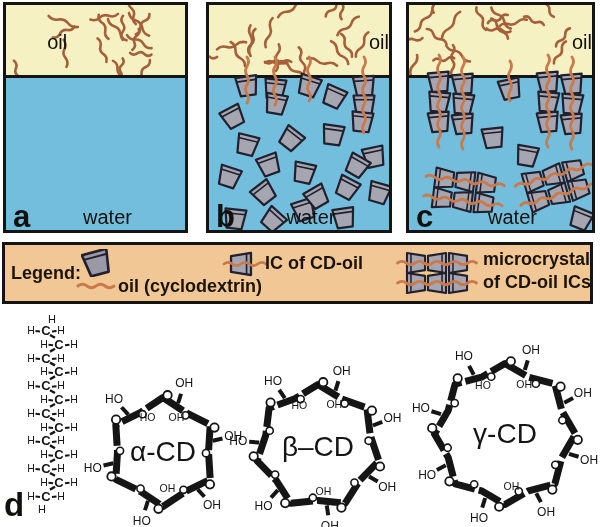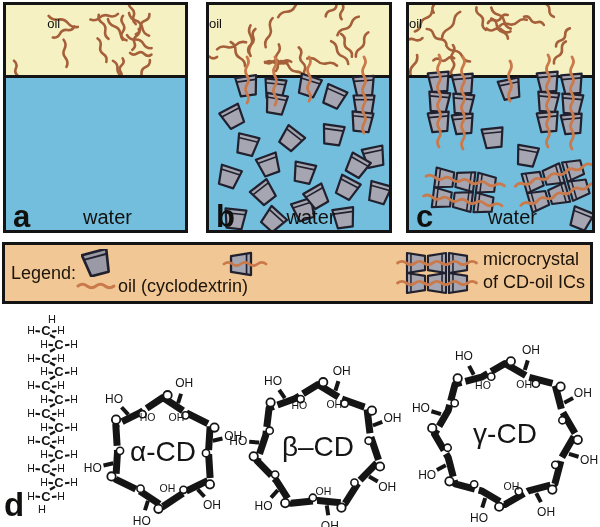--- a/index.html
+++ b/index.html
@@ -2,25 +2,25 @@
 <html><head>
 <meta charset="utf-8">
 <style>
   html,body{margin:0;padding:0;background:#fff;}
   body{font-family:"Liberation Sans","DejaVu Sans",sans-serif;}
   .fig{position:relative;width:600px;height:527px;background:#fff;overflow:hidden;}
   .panel{position:absolute;top:2px;height:225px;border:3px solid #141414;background:#74bedd;}
   .panel svg{position:absolute;left:0;top:0;}
   .oil-layer{position:absolute;left:0;top:0;width:100%;height:70px;border-bottom:3px solid #141414;background:#f6f1c3;}
   .lbl{position:absolute;color:#10100f;line-height:1;}
-  .oil-lbl{top:12px;left:0;right:0;text-align:left;font-size:13px;}
+  .oil-lbl{top:27px;left:0;right:0;text-align:right;font-size:20px;}
   #panel-a .oil-lbl{left:23%;right:auto;}
   .water-lbl{bottom:3px;left:0;right:0;text-align:center;font-size:20px;padding-left:24px;}
   .letter{bottom:-2px;left:7px;font-size:31px;font-weight:bold;}
-  .legend-box{position:absolute;left:2px;top:242px;width:585px;height:56px;border:3px solid #a21caf;background:#f1c795;}
+  .legend-box{position:absolute;left:2px;top:242px;width:585px;height:56px;border:3px solid #a21caf;background:#f1c795;font-weight:bold;}
   .legend-box .txt{position:absolute;font-size:18px;color:#1c130a;white-space:nowrap;}
   .legend-box svg{position:absolute;}
   .structs{position:absolute;left:0;top:304px;width:600px;height:223px;}
   svg text{font-family:"Liberation Sans","DejaVu Sans",sans-serif;}
 </style>
 </head>
 <body>
 
 <div class="fig">
 
@@ -365,20 +365,21 @@
         <path d="M0 0 q 4.5 -3.4 9 0 q 4.5 3.4 9 0 q 4.5 -3.4 9 0 q 4.5 3.4 9 0" transform="translate(3 7) rotate(0)" fill="none" stroke="#c9794a" stroke-width="3" stroke-linecap="round"></path>
       </svg>
     <span class="txt" style="left:113px;top:31px;">oil (cyclodextrin)</span>
     <svg id="li-ic" style="left:216px;top:5px;" width="48" height="28" viewBox="0 0 48 28">
         <g transform="translate(20 14) rotate(90) scale(1.05)">
           <path d="M-10.5,-9.5 L10.5,-9.5 L7.5,9.5 L-7.5,9.5 Z" fill="#a6a6b2" stroke="#20202e" stroke-width="2.2" stroke-linejoin="round"></path>
           <line x1="-9.9" y1="-5.3" x2="9.9" y2="-5.3" stroke="#20202e" stroke-width="1.6"></line>
         </g>
         <path d="M0 0 q 4.2 -3.2 8.4 0 q 4.2 3.2 8.4 0 q 4.2 -3.2 8.4 0 q 4.2 3.2 8.4 0 q 4.2 -3.2 8.4 0" transform="translate(3 14) rotate(0)" fill="none" stroke="#c9794a" stroke-width="2.8" stroke-linecap="round"></path>
       </svg>
+    <span class="txt" style="left:260px;top:8px;">IC of CD-oil</span>
     <svg id="li-micro" style="left:388px;top:2px;" width="88" height="52" viewBox="0 0 88 52">
         <g transform="translate(44 26) rotate(0)">
           <g transform="translate(-21 -10) rotate(-90) scale(0.95)">
             <path d="M-10.5,-9.5 L10.5,-9.5 L7.5,9.5 L-7.5,9.5 Z" fill="#a6a6b2" stroke="#20202e" stroke-width="2.2" stroke-linejoin="round"></path>
             <line x1="-9.9" y1="-5.3" x2="9.9" y2="-5.3" stroke="#20202e" stroke-width="1.6"></line>
           </g>
           <g transform="translate(0 -10) rotate(90) scale(0.95)">
             <path d="M-10.5,-9.5 L10.5,-9.5 L7.5,9.5 L-7.5,9.5 Z" fill="#a6a6b2" stroke="#20202e" stroke-width="2.2" stroke-linejoin="round"></path>
             <line x1="-9.9" y1="-5.3" x2="9.9" y2="-5.3" stroke="#20202e" stroke-width="1.6"></line>
           </g>

